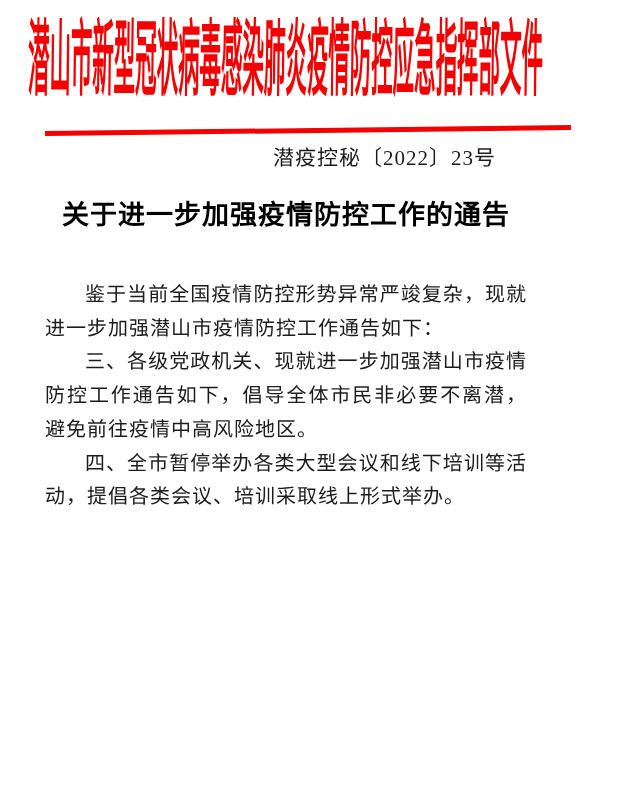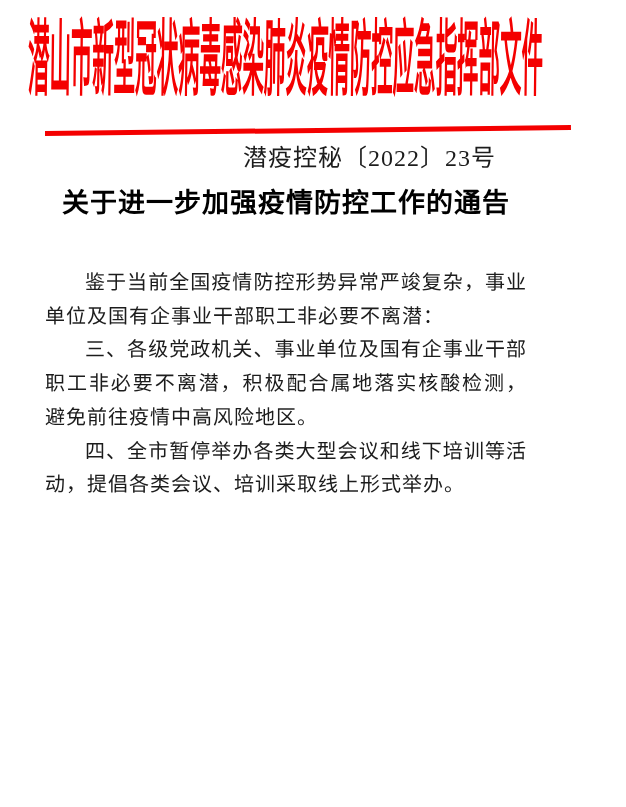--- a/index.html
+++ b/index.html
@@ -50,28 +50,28 @@
     height: 5px;
     background: var(--red);
     transform: rotate(-0.65deg);
     transform-origin: left center;
   }
   
   .doc-number {
     margin-top: 9px;
     padding-right: 76px;
     text-align: right;
-    font-size: 24px;
+    font-size: 21px;
     letter-spacing: 1px;
     line-height: 26px;
     color: var(--ink);
   }
   
   .title {
-    margin-top: 15px;
+    margin-top: 27px;
     text-align: center;
     font-family: Liberation Sans, sans-serif;
     font-weight: 700;
     font-size: 27px;
     letter-spacing: 1px;
     line-height: 34px;
     color: #000;
   }
   
   .body {
@@ -96,18 +96,18 @@
     <div class="banner-text">潜山市新型冠状病毒感染肺炎疫情防控应急指挥部文件</div>
   </div>
 
   <div class="red-line"></div>
 
   <div class="doc-number">潜疫控秘〔2022〕23号</div>
 
   <h1 class="title">关于进一步加强疫情防控工作的通告</h1>
 
   <div class="body">
-    <p>鉴于当前全国疫情防控形势异常严竣复杂，事业单位及国有企事业干部职工非必要不离潜：</p>
-    <p>三、各级党政机关、事业单位及国有企事业干部职工非必要不离潜，积极配合属地落实核酸检测，避免前往疫情中高风险地区。</p>
+    <p>鉴于当前全国疫情防控形势异常严竣复杂，现就进一步加强潜山市疫情防控工作通告如下：</p>
+    <p>三、各级党政机关、现就进一步加强潜山市疫情防控工作通告如下，倡导全体市民非必要不离潜，避免前往疫情中高风险地区。</p>
     <p>四、全市暂停举办各类大型会议和线下培训等活动，提倡各类会议、培训采取线上形式举办。</p>
   </div>
 
 </div>
 
 </body></html>

